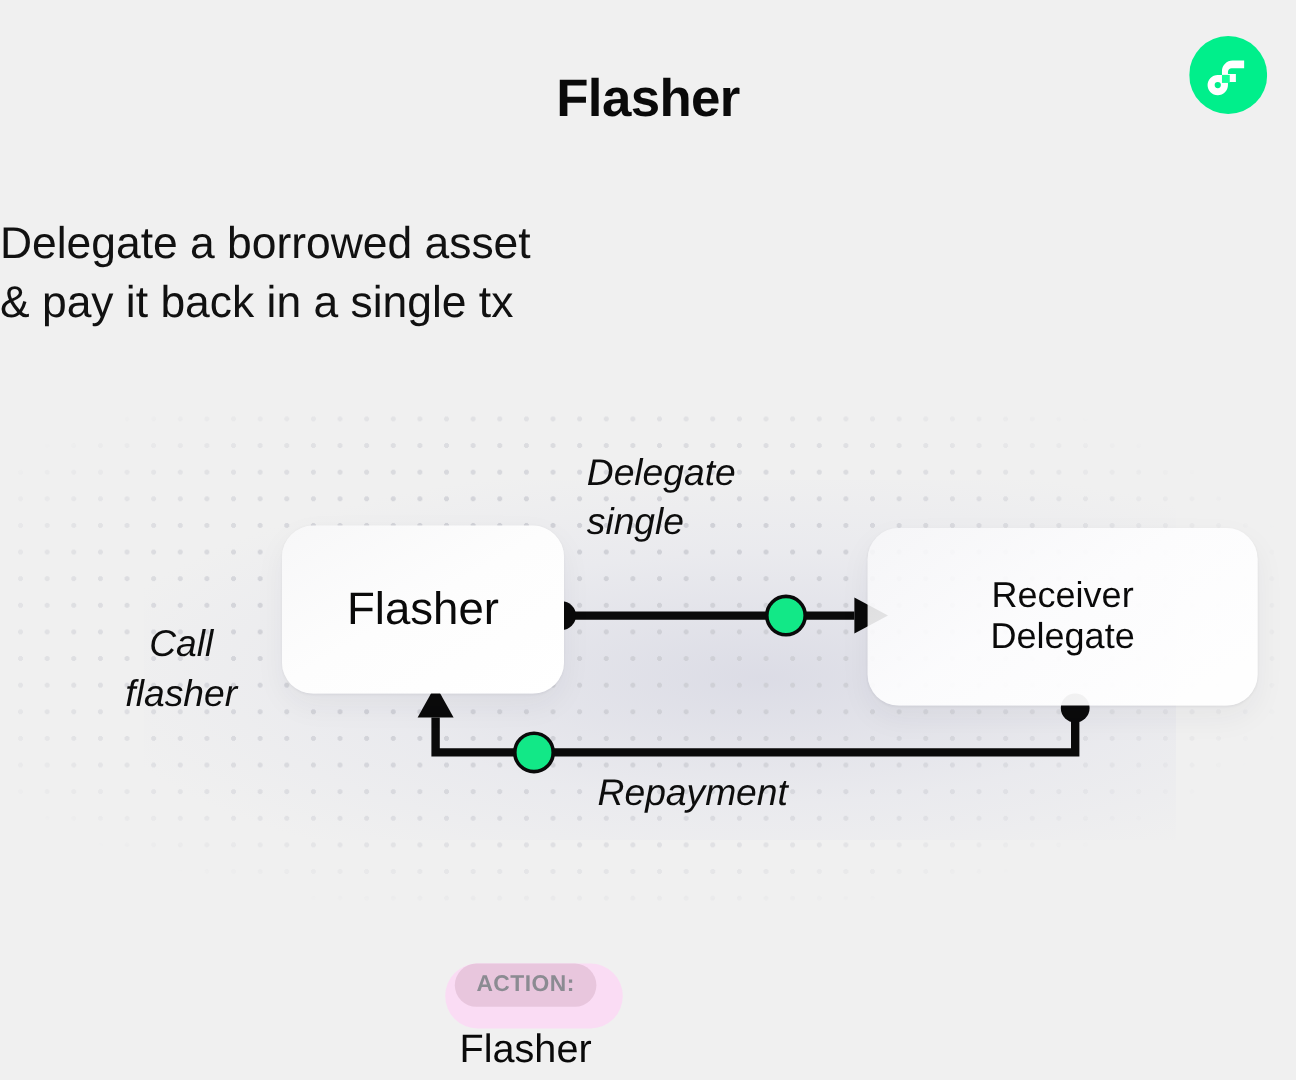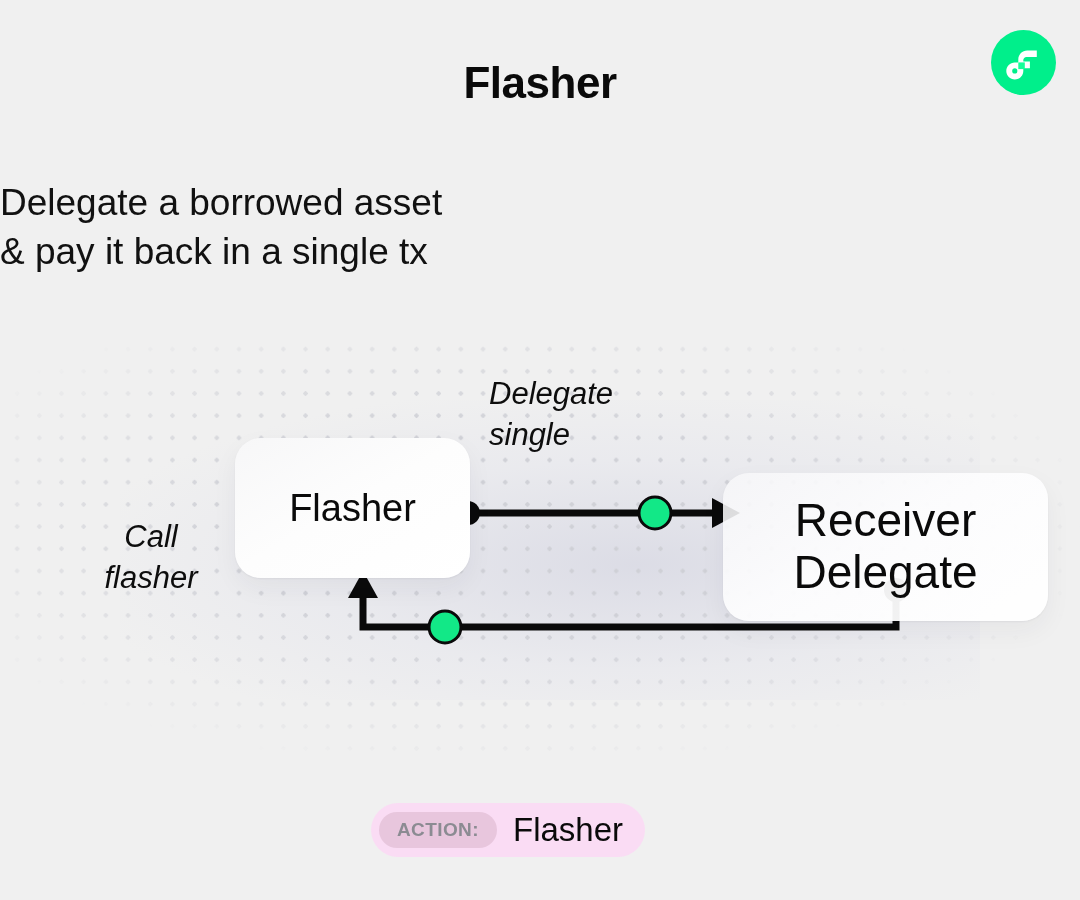--- a/index.html
+++ b/index.html
@@ -67,23 +67,22 @@
     box-shadow:0 1px 2px rgba(20,20,30,.05), 0 10px 26px rgba(30,30,50,.05);
     color:#0a0a0a;
     line-height:1.12;
   }
   #node-flasher{
     left:235px; top:438px; width:235px; height:140px;
     font-size:38px;
   }
   #node-receiver{
     left:723px; top:440px; width:325px; height:148px;
-    font-size:46px;
+    font-size:30px;
     background:linear-gradient(150deg,rgba(247,247,249,.86) 0%,rgba(253,253,254,.93) 45%,rgba(255,255,255,.97) 100%);
-    margin-top:33px;
   }
   #node-receiver .lines span{ display:block; }
 
   .edge-label{
     position:absolute;
     font-style:italic;
     font-size:31px;
     line-height:41px;
     color:#0d0d0d;
     white-space:nowrap;
@@ -92,21 +91,21 @@
   #label-delegate-funds{ left:489px; top:373px; width:200px; text-align:left; }
   #label-repayment{ left:498px; top:640px; text-align:left; }
   .edge-label span{ display:block; }
 
   
   #action-badge{
     position:absolute; left:371px; top:803px;
     height:54px; padding:0 22px 0 8px;
     background:#fadcf4;
     border-radius:27px;
-    display:flex; align-items:center; gap:16px;
+    display:flex; align-items:center; gap:16px;flex-direction:column;
   }
   #action-badge-key{
     background:#e8c6dd;
     border-radius:20px;
     padding:7px 18px;
     font-size:19px; font-weight:bold;
     letter-spacing:.4px;
     color:#8b8b92;
   }
   #action-badge-value{
@@ -167,18 +166,21 @@
   <div class="edge-label" id="label-call-flasher">
     <span>Call</span>
     <span>flasher</span>
   </div>
 
   <div class="edge-label" id="label-delegate-funds">
     <span>Delegate</span>
     <span>single</span>
   </div>
 
+  <div class="edge-label" id="label-repayment">
+    <span>Repayment</span>
+  </div>
 </div>
 
 <div id="action-badge">
   <span id="action-badge-key">ACTION:</span>
   <span id="action-badge-value">Flasher</span>
 </div>
 
 </body></html>

